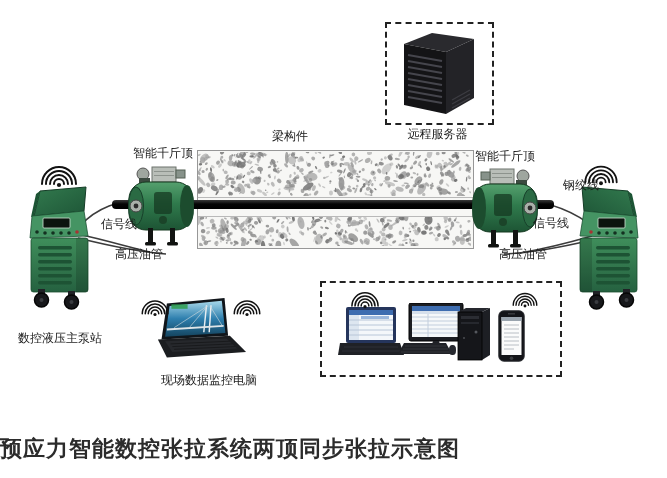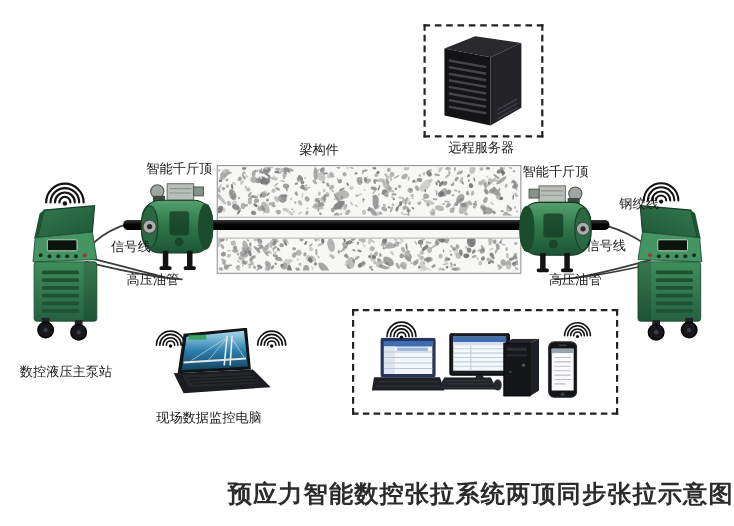--- a/index.html
+++ b/index.html
@@ -4,21 +4,21 @@
 <style>
   html,body{margin:0;padding:0;background:#ffffff;}
   body{font-family:"DejaVu Sans","Liberation Sans",sans-serif;}
   #canvas{position:relative;width:667px;height:478px;background:#fff;overflow:hidden;}
   .abs{position:absolute;}
   .lbl{position:absolute;font-weight:400;color:var(--label-text,#1a1a1a);
        font-size:12px;line-height:1.15;text-align:center;white-space:nowrap;z-index:10;}
   .dashed-box{position:absolute;border:2px dashed #222;background:transparent;z-index:2;}
   svg{display:block;}
   .wifi-icon{position:absolute;z-index:7;}
-  #title{position:absolute;left:0;right:0;top:434px;text-align:right;
+  #title{position:absolute;left:0;right:0;top:434px;text-align:left;
          font-size:22px;font-weight:700;color:#2b2b2b;letter-spacing:1px;z-index:10;}
   #beam{position:absolute;left:197px;top:150px;width:275px;height:97px;
         border:1px solid #979797;background:#f7f7f5;z-index:1;}
   .duct-line{position:absolute;left:0;width:100%;height:1px;background:#b9b9b9;}
   #strand{position:absolute;left:112px;top:200px;width:442px;height:9px;z-index:5;
           background:linear-gradient(#3a3a3a,#050505 45%,#000);border-radius:4px;}
   #conn-overlay{position:absolute;left:0;top:0;z-index:3;pointer-events:none;}
   .machine{position:absolute;z-index:6;}
   .mirror{transform:scaleX(-1);}
 </style>
@@ -927,21 +927,21 @@
     <line x1="61" y1="9" x2="24" y2="33" stroke="#cfd8dc" stroke-width="0.7"></line>
     <line x1="61" y1="9" x2="40" y2="34" stroke="#cfd8dc" stroke-width="0.7"></line>
     <line x1="64" y1="9" x2="77" y2="30" stroke="#cfd8dc" stroke-width="0.7"></line>
     <rect x="21" y="7" width="18" height="5" fill="#2e9e4f" opacity="0.85"></rect>
     <polygon points="6,46 86,42 104,60 16,66" fill="#1b1d20"></polygon>
     <polygon points="14,48 82,45 94,56 22,60" fill="#26282c"></polygon>
     <line x1="20" y1="51" x2="86" y2="48" stroke="#17181b" stroke-width="1"></line>
     <line x1="22" y1="54" x2="89" y2="51" stroke="#17181b" stroke-width="1"></line>
     <line x1="24" y1="57" x2="92" y2="54" stroke="#17181b" stroke-width="1"></line>
   </svg>
-  <div class="lbl" style="left:135px;top:374px;width:110px;">现场数据监控电脑</div>
+  <div class="lbl" style="left:154px;top:374px;width:110px;">现场数据监控电脑</div>
 
   <div class="dashed-box" style="left:320px;top:281px;width:238px;height:92px;"></div>
 
   <svg class="wifi-icon" style="left:348px;top:289px" width="34" height="20">
       <use href="#wifi"></use>
     </svg>
   <svg class="machine" style="left:338px;top:307px" width="66" height="54" viewBox="0 0 66 54">
     <rect x="8" y="0" width="50" height="36" rx="2" fill="#25355c"></rect>
     <rect x="11" y="3" width="44" height="30" fill="#f4f7fa"></rect>
     <rect x="11" y="3" width="44" height="5" fill="#3e6db0"></rect>

